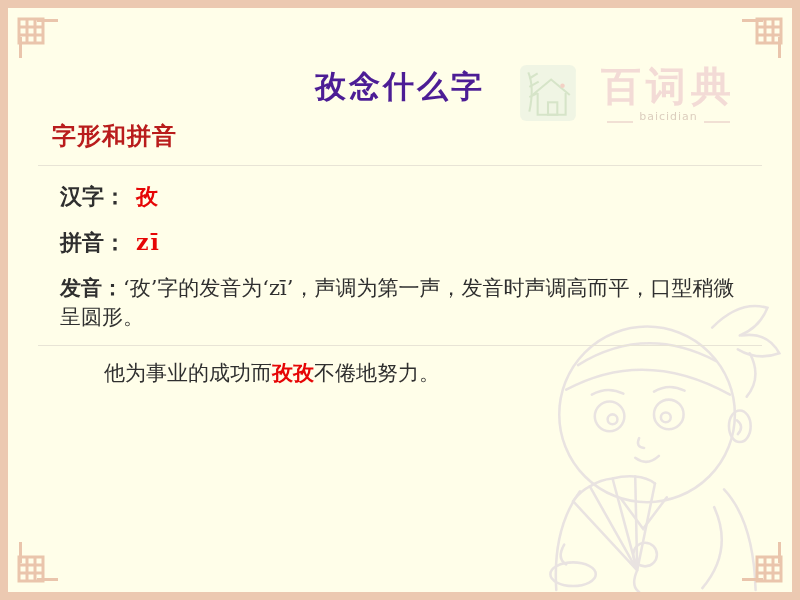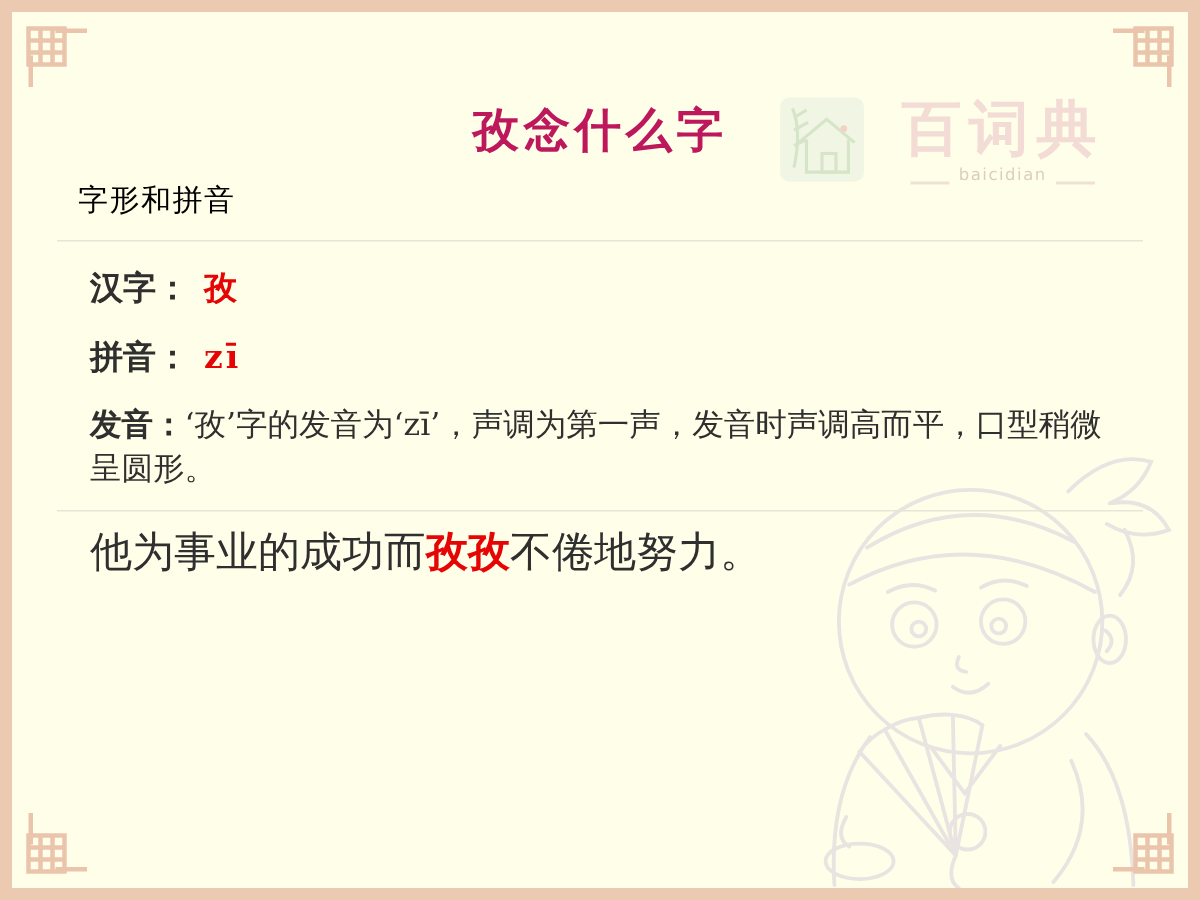--- a/index.html
+++ b/index.html
@@ -39,45 +39,45 @@
   }
   .logo-sub { display:flex; align-items:flex-end; gap:6px; margin-top:2px; }
   .logo-sub .dash { width:26px; height:2px; background:#f0ddd2; }
   .logo-sub .sub-label { font-size:11px; color:#d9c9ba; letter-spacing:1px; }
 
   
   .title {
     position:absolute; top:58px; left:0; width:100%;
     text-align:center; z-index:1;
     font-family:"DejaVu Serif", serif;
-    font-size:31px; font-weight:bold; color:#be185d; letter-spacing:3px;
+    font-size:31px; font-weight:bold; color:#4c1d95; letter-spacing:3px;
   }
 
   
   .content {
     position:absolute; top:106px; left:30px; right:30px; z-index:2;
     font-family:"DejaVu Serif", serif; color:#2f2f2f;
   }
   h2.sec-heading {
-    font-size:20px; font-weight:normal; color:#000000;
+    font-size:24px; font-weight:bold; color:#b91c1c;
     margin:6px 0 0 14px; letter-spacing:1px;
   }
   .divider { border:none; border-top:1px solid #e8e4d6; margin-top:13px; }
 
   .kv-row { margin:16px 0 0 22px; font-size:22px; font-weight:bold; }
   .kv-label { color:#2f2f2f; }
   .kv-value { color:#e60505; margin-left:10px; letter-spacing:2px; }
 
   .para { margin:15px 18px 0 22px; font-size:21px; line-height:29px; }
   .para .para-label { font-weight:bold;text-align:right; }
 
   .sec2-heading { margin-top:22px; }
 
   .examples { margin:14px 0 0 22px; }
-  .example { font-size:28px; line-height:26px; margin-bottom:11px; }
+  .example { font-size:21px; line-height:26px; margin-bottom:11px;margin-left:44px; }
   .hl { color:#e60505; font-weight:bold; }
 </style>
 </head>
 <body>
 
 <div class="page">
 
   <svg class="corner tl" viewBox="0 0 46 46">
     <g fill="none" stroke="#eac5ac" stroke-width="3">
       <rect x="7" y="7" width="24" height="24"></rect>

